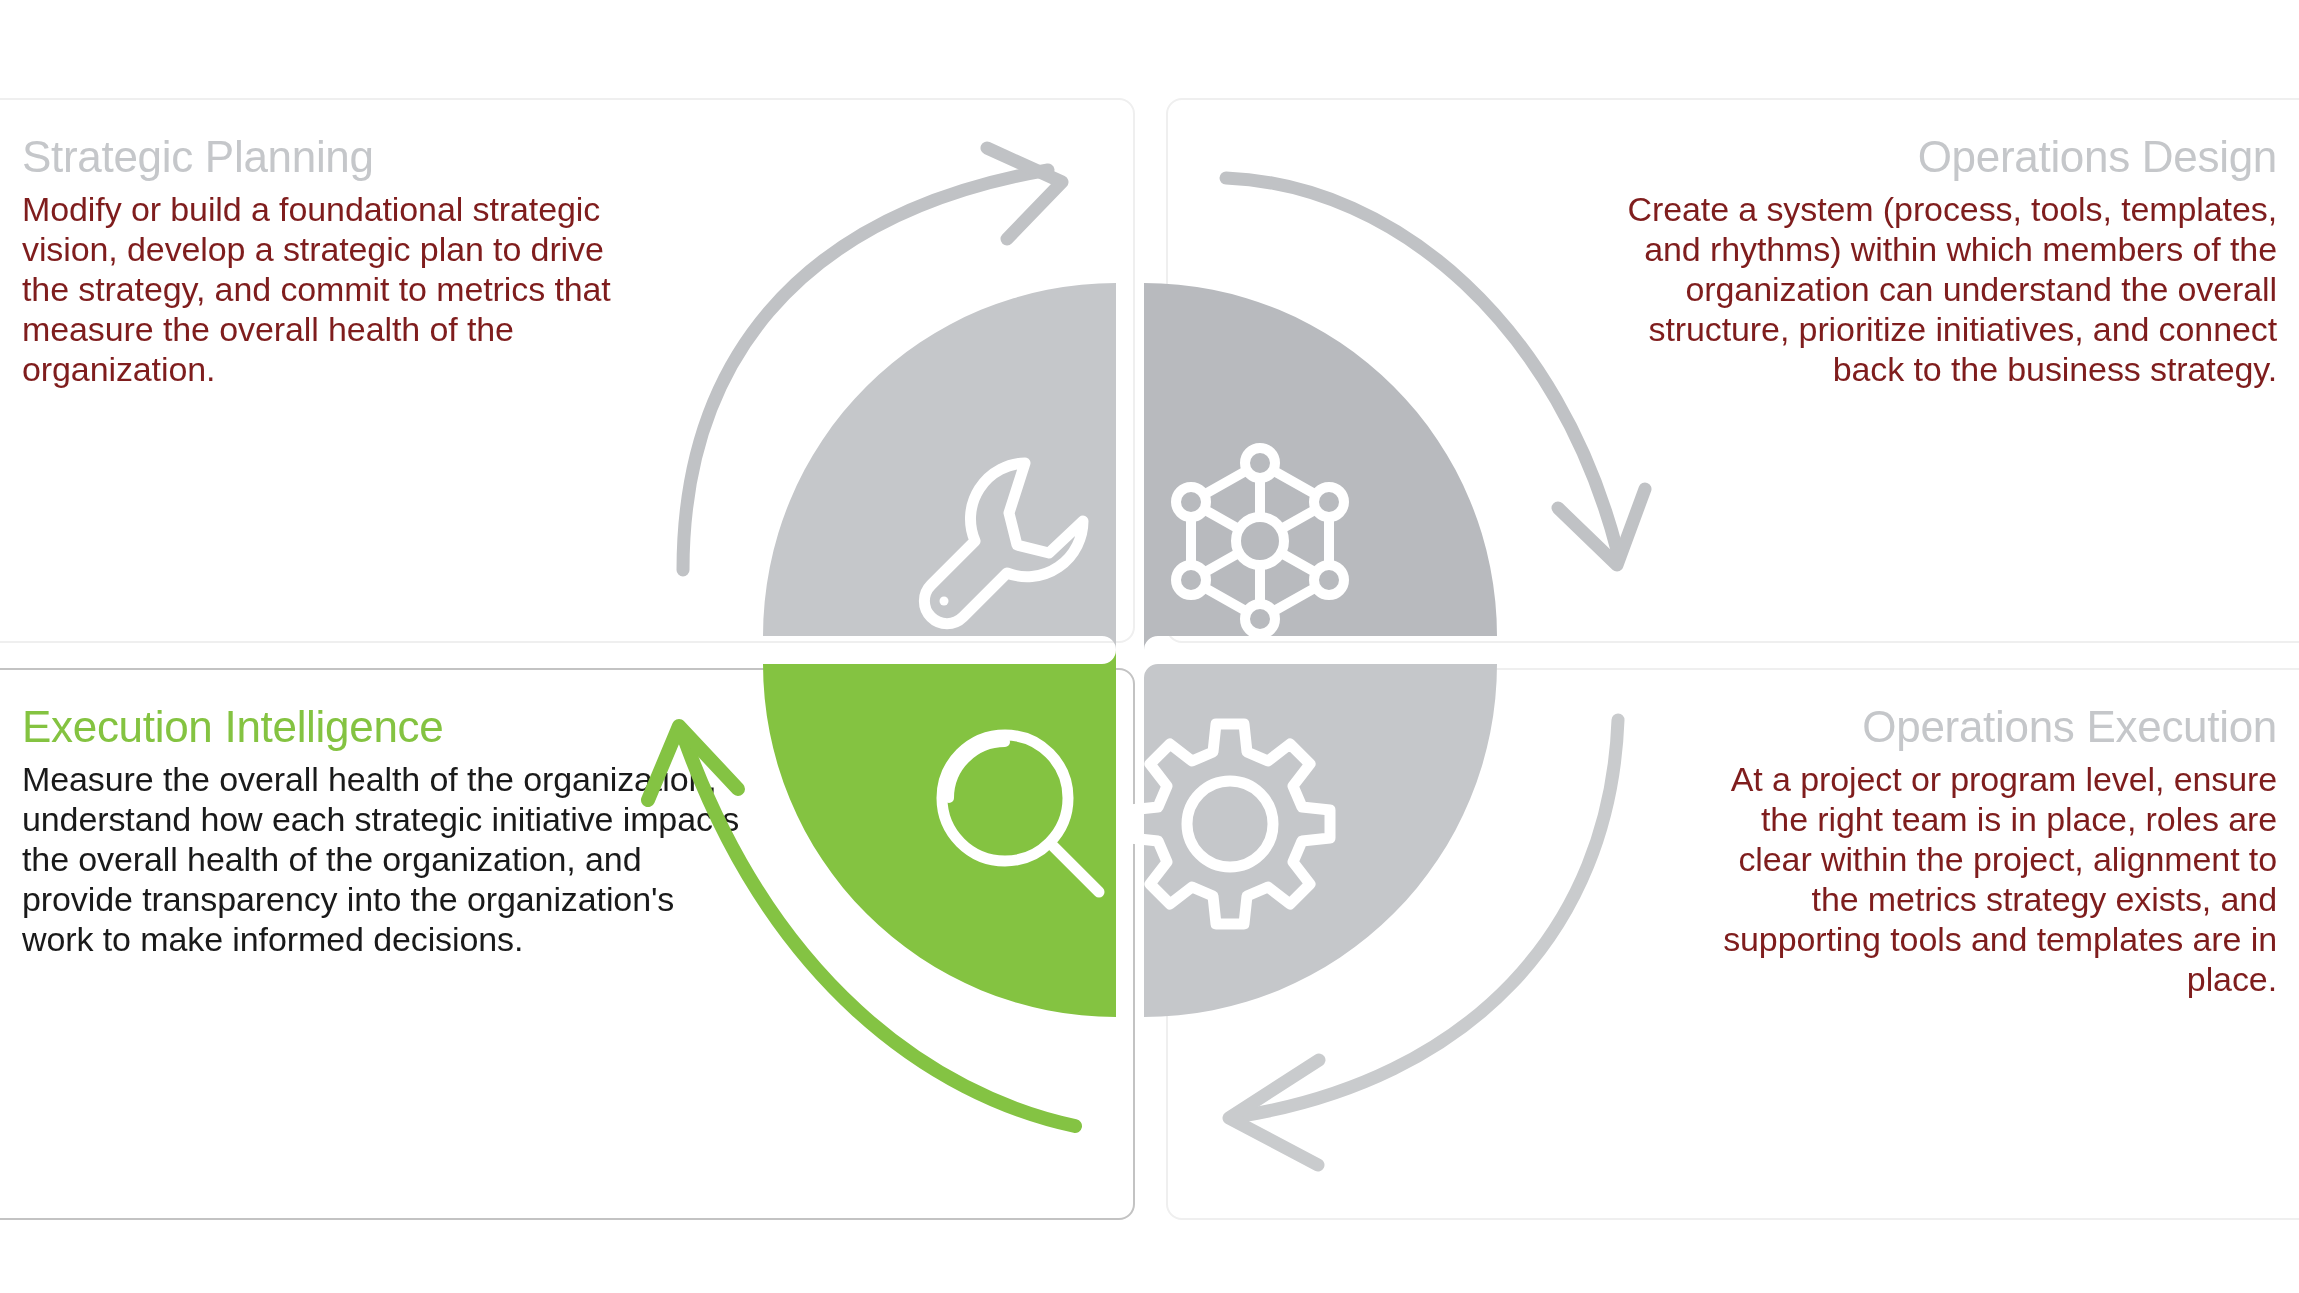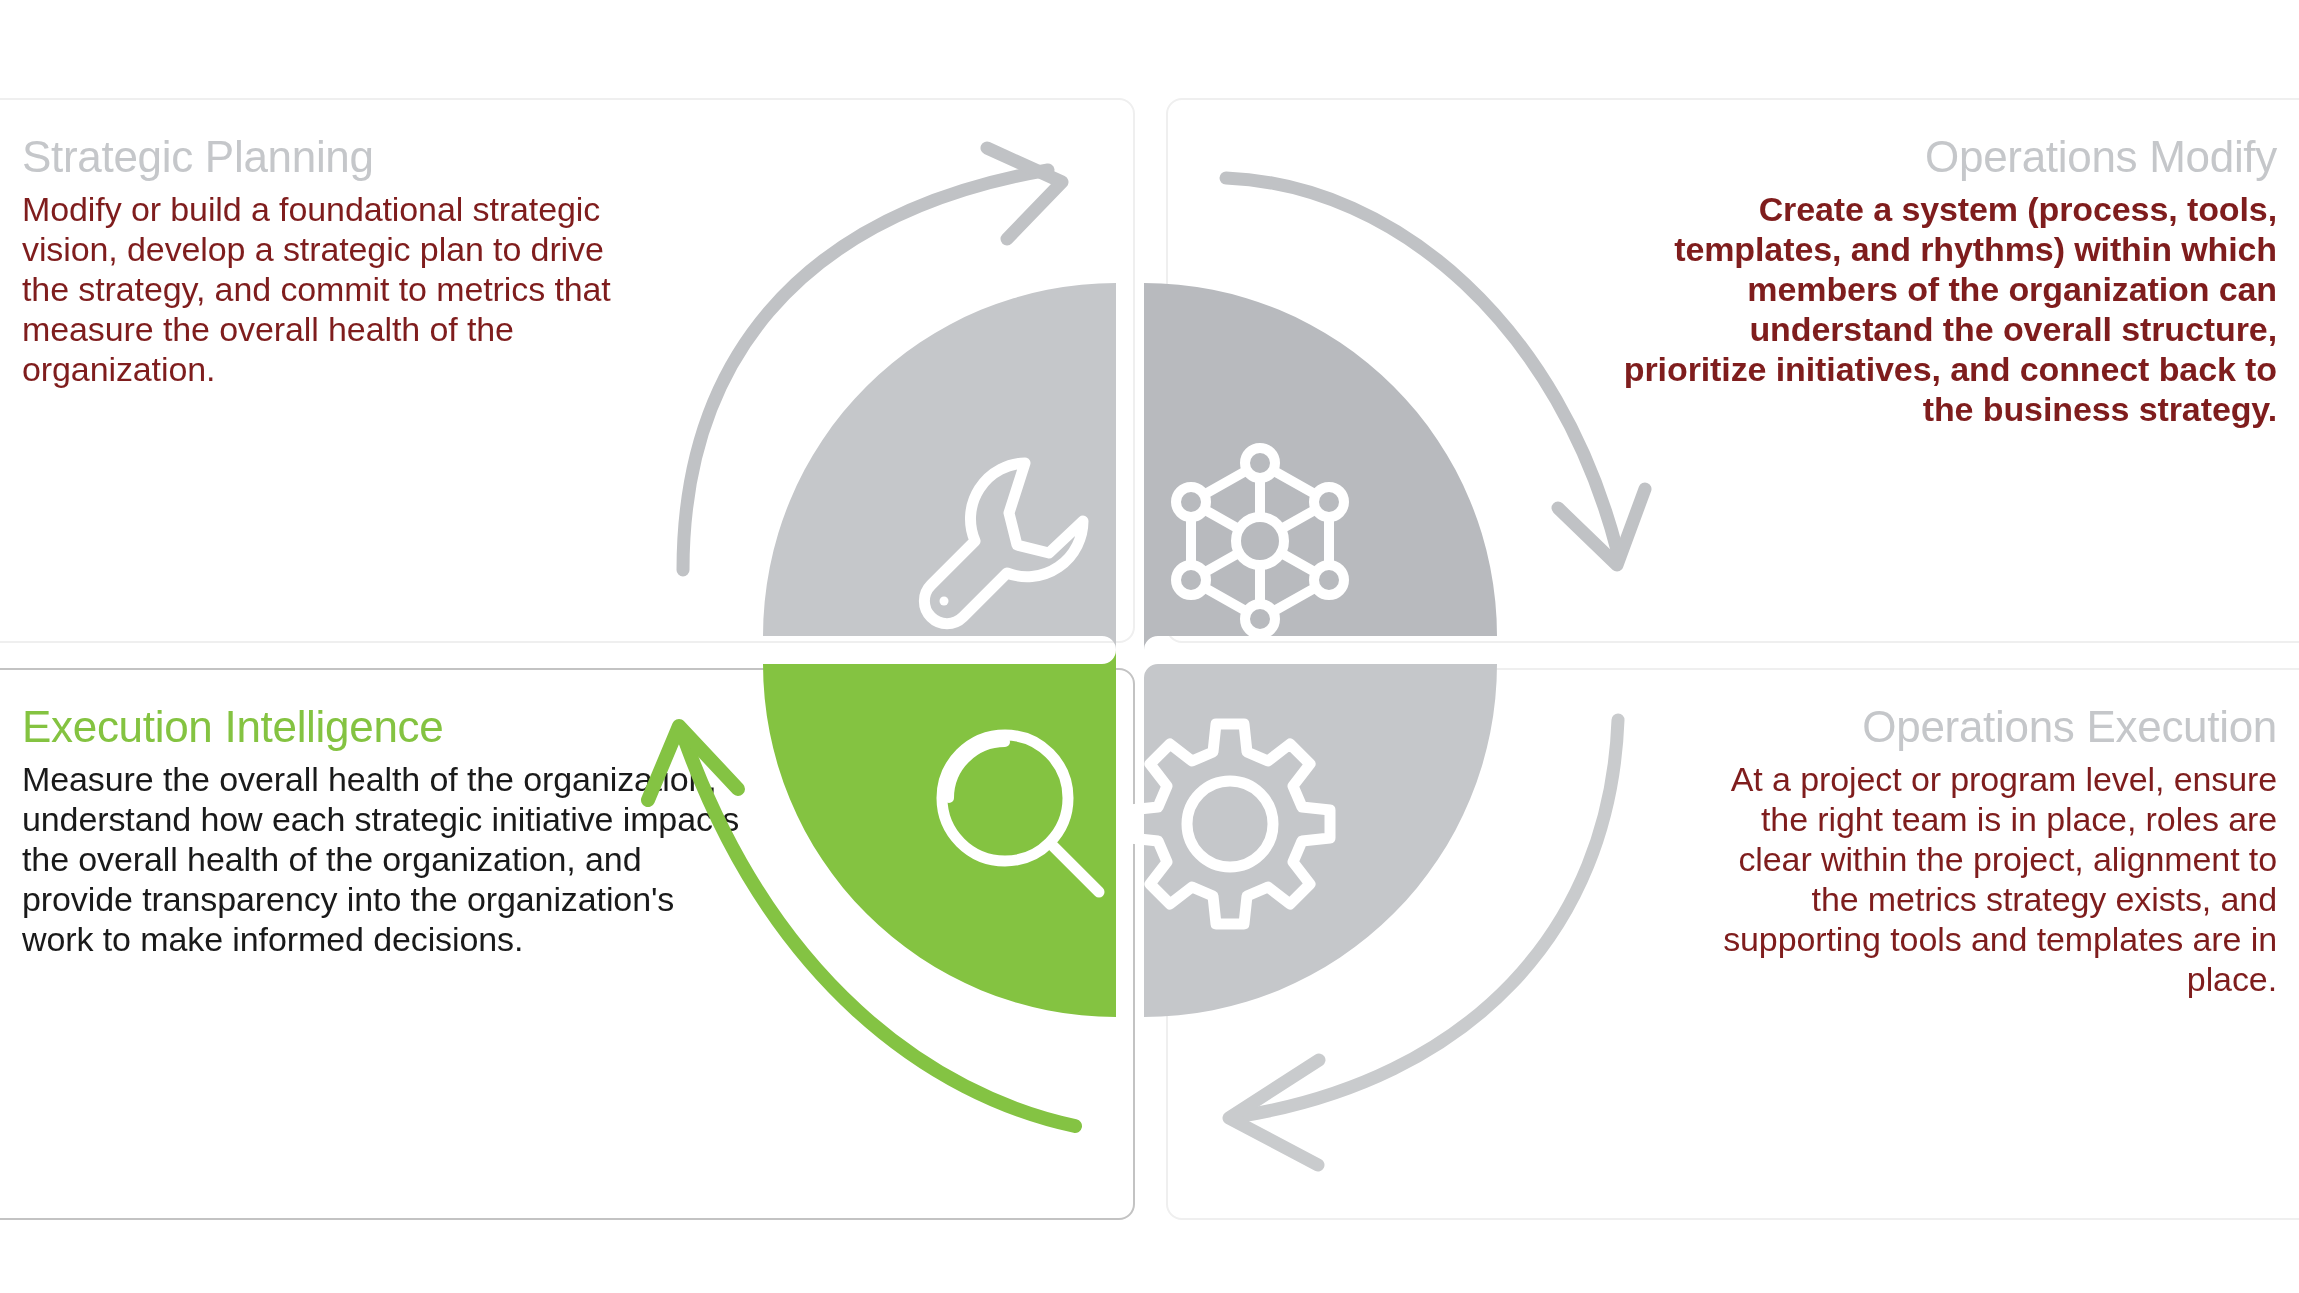--- a/index.html
+++ b/index.html
@@ -60,22 +60,22 @@
 
   <div class="card tl muted">
     <div class="card-inner align-left">
       <div class="ttl">Strategic Planning</div>
       <div class="body" style="max-width:600px;">Modify or build a foundational strategic vision, develop a strategic plan to drive the strategy, and commit to metrics that measure the overall health of the organization.</div>
     </div>
   </div>
 
   <div class="card tr muted">
     <div class="card-inner align-right">
-      <div class="ttl">Operations Modify</div>
-      <div class="body" style="max-width:660px;margin-left:auto;font-weight:bold;">Create a system (process, tools, templates, and rhythms) within which members of the organization can understand the overall structure, prioritize initiatives, and connect back to the business strategy.</div>
+      <div class="ttl">Operations Design</div>
+      <div class="body" style="max-width:660px;margin-left:auto;">Create a system (process, tools, templates, and rhythms) within which members of the organization can understand the overall structure, prioritize initiatives, and connect back to the business strategy.</div>
     </div>
   </div>
 
   <div class="card bl active">
     <div class="card-inner align-left">
       <div class="ttl">Execution Intelligence</div>
       <div class="body" style="max-width:720px;">Measure the overall health of the organization, understand how each strategic initiative impacts the overall health of the organization, and provide transparency into the organization's work to make informed decisions.</div>
     </div>
   </div>
 

